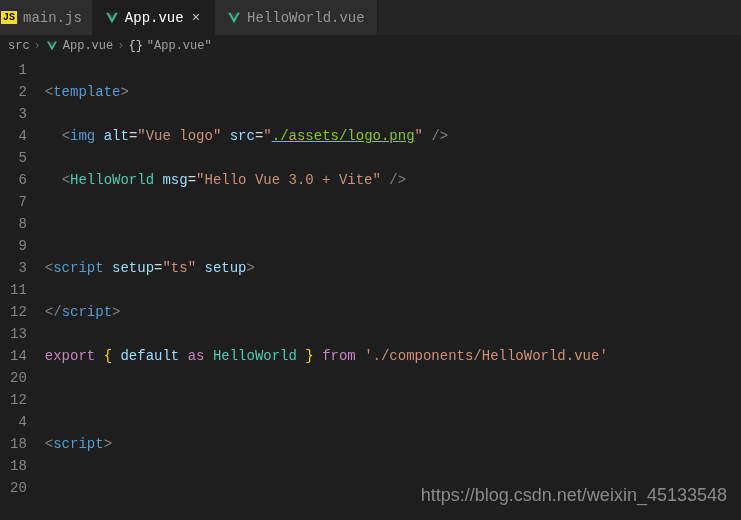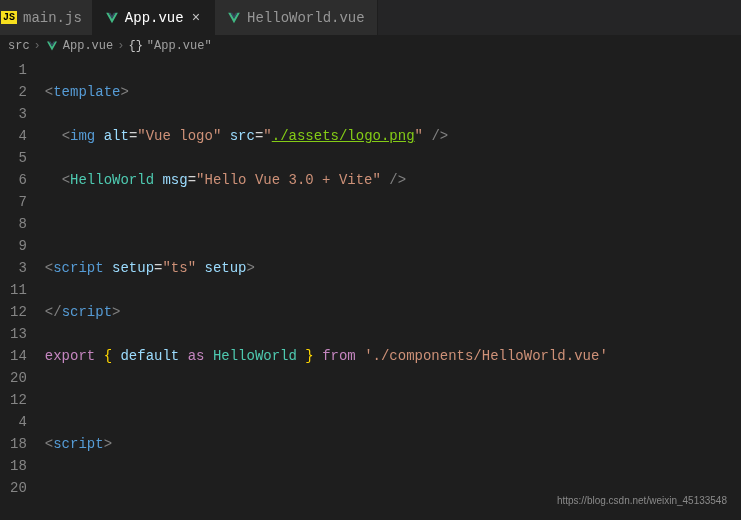--- a/index.html
+++ b/index.html
@@ -78,21 +78,21 @@
   .punct { color: #d4d4d4; }
   .brace { color: #ffd700; }
   .ident { color: #9cdcfe; }
   .type { color: #4ec9b0; }
   .string { color: #ce9178; }
   .watermark {
     position: absolute;
     bottom: 14px; right: 14px;
     color: #8a8a8a;
     font-family: Arial, sans-serif;
-    font-size: 10px;
+    font-size: 18px;
   }
 </style>
 </head>
 <body>
 
 <div class="tab-bar">
   <div class="tab js-tab">
     <span class="js-icon">JS</span>
     <span>main.js</span>
   </div>

